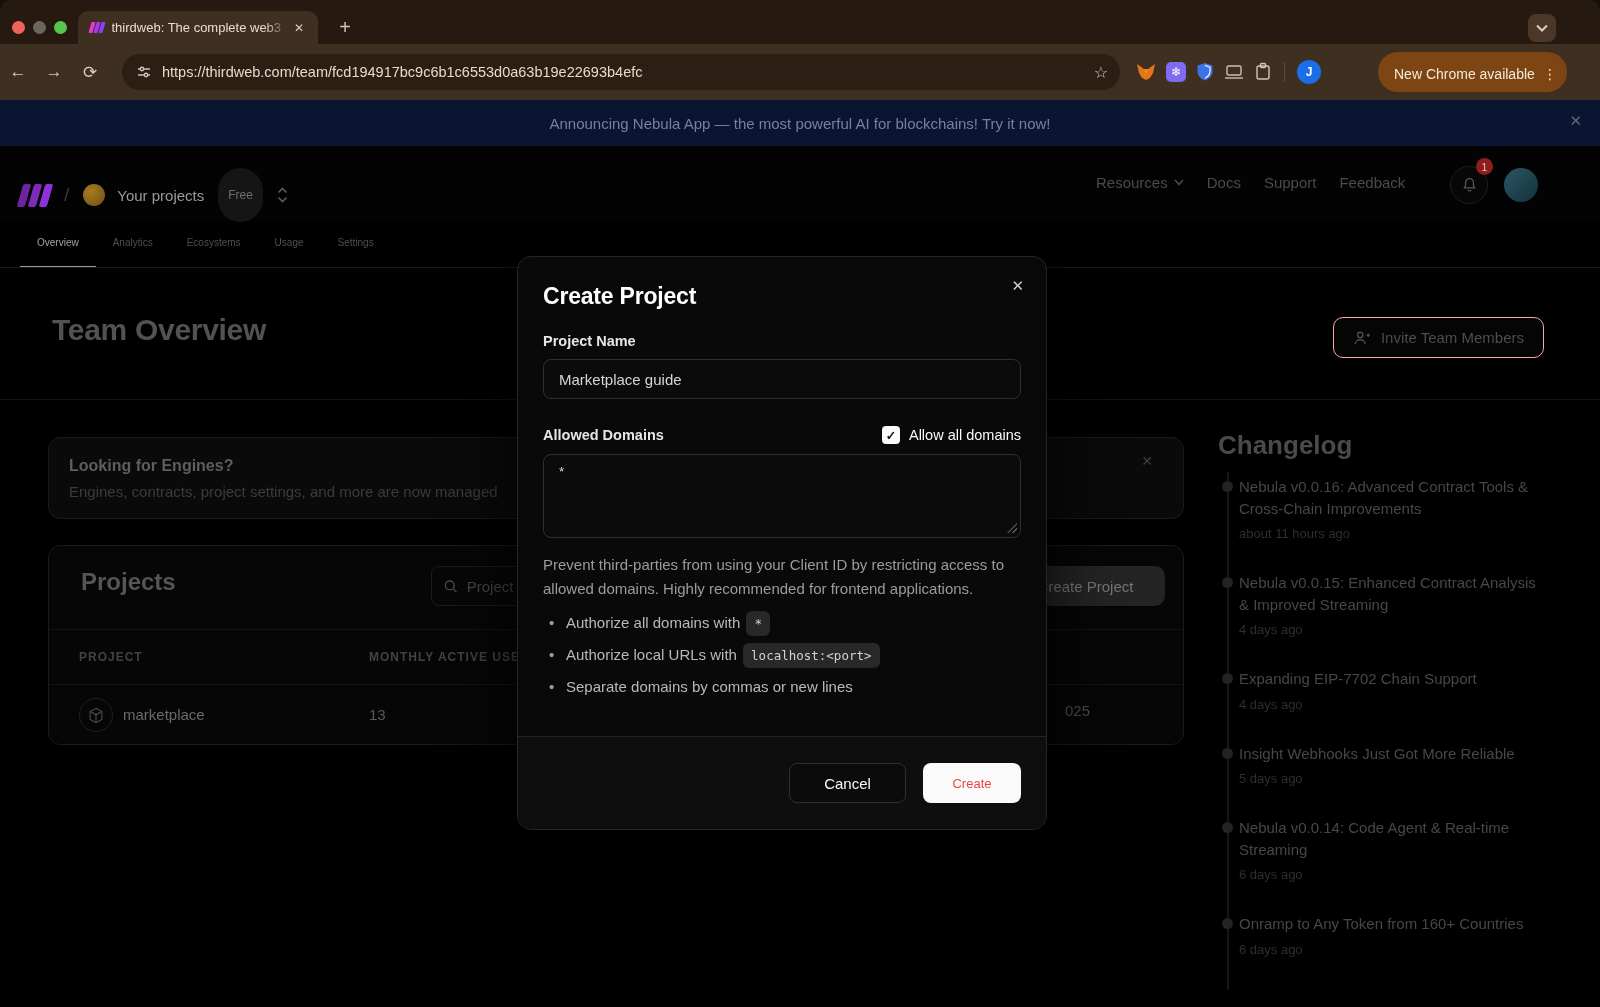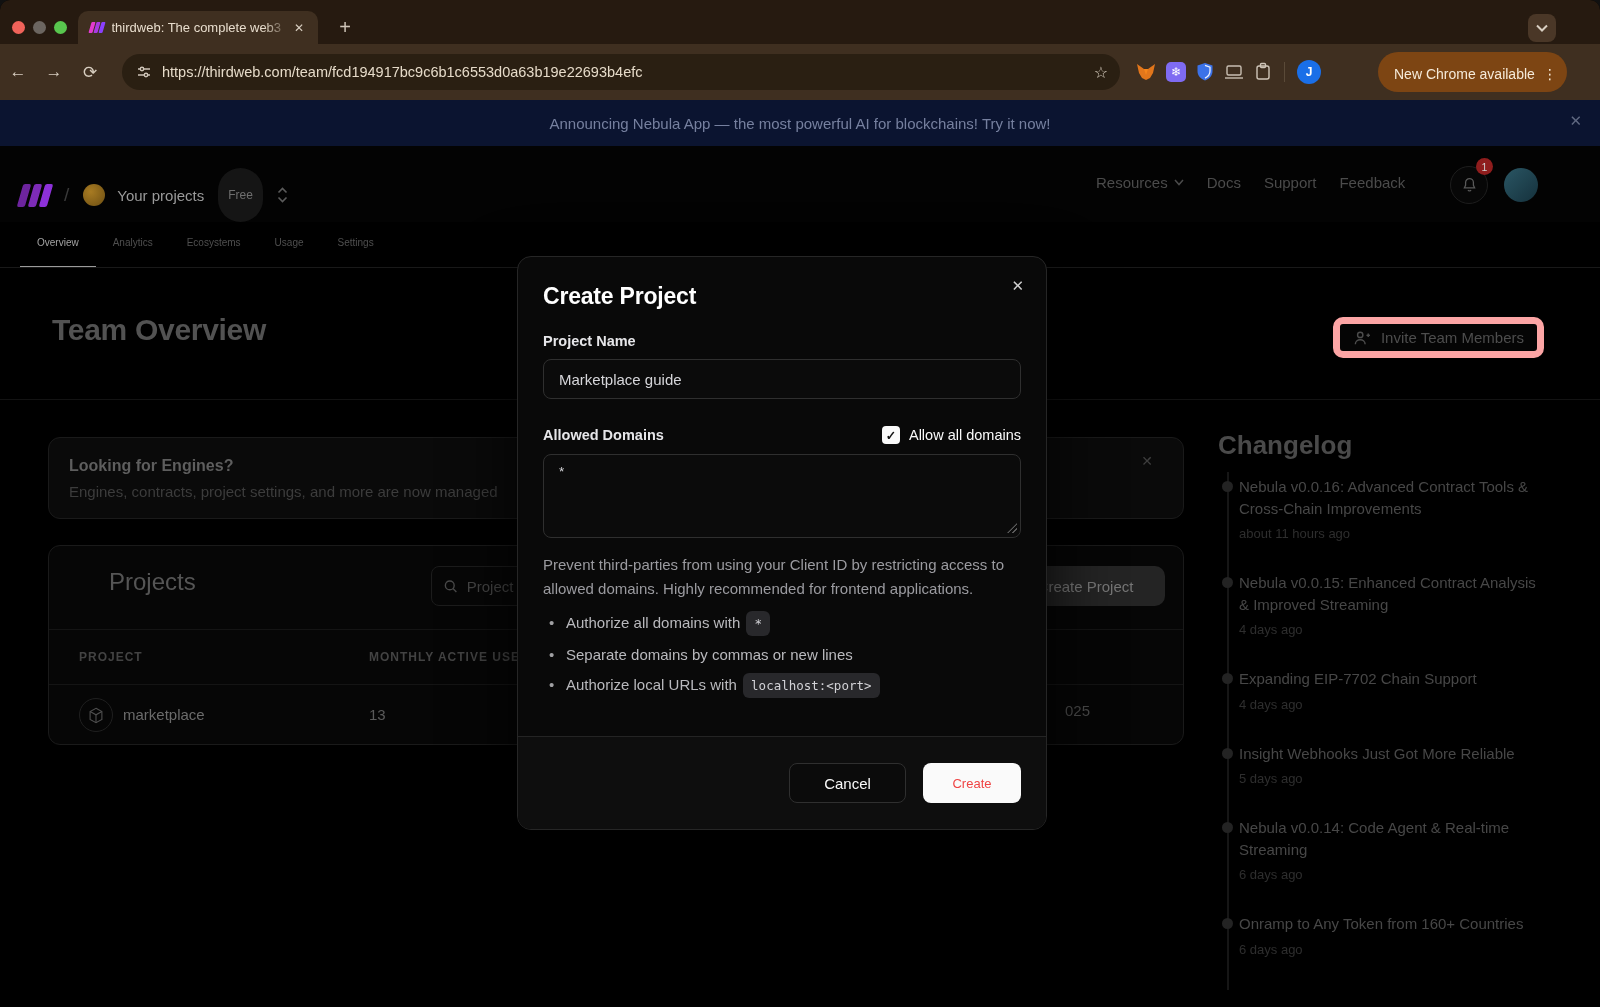--- a/index.html
+++ b/index.html
@@ -67,35 +67,35 @@
 
   
   .page-tabs { position:absolute; left:20px; top:222px; height:46px; display:flex; }
   .ptab { padding:0 17px; color:#4f4f4f; font-size:10px; line-height:42px; position:relative; }
   .ptab.active { color:#a3a3a3; }
   .ptab.active::after { content:""; position:absolute; left:0; right:0; bottom:0; height:2px; background:#9a9a9a; }
   .tabs-border { position:absolute; left:0; top:267px; width:1600px; height:1px; background:#191919; }
 
   
   .team-title { position:absolute; left:52px; top:313px; color:#525252; font-size:30px; font-weight:bold; letter-spacing:-0.3px; }
-  .invite-btn { position:absolute; left:1333px; top:317px; width:211px; height:41px; border:7px solid #fca5a5; border-radius:10px;
+  .invite-btn { position:absolute; left:1333px; top:317px; width:211px; height:41px; border:1px solid #fca5a5; border-radius:10px;
                 display:flex; align-items:center; justify-content:center; gap:10px; color:#4d4d4d; font-size:15px; background:#050505; }
   .head-border { position:absolute; left:0; top:399px; width:1600px; height:1px; background:#131313; }
 
   
   .engines { position:absolute; left:48px; top:437px; width:1136px; height:82px; background:#0a0a0a;
              border:1px solid #1a1a1a; border-radius:12px; padding:19px 20px 0 20px; }
   .engines h3 { color:#5e5e5e; font-size:16px; font-weight:bold; }
   .engines p { color:#3c3c3c; font-size:15px; margin-top:8px; white-space:nowrap; overflow:hidden; }
   .engines-close { position:absolute; right:30px; top:15px; color:#3e3e3e; font-size:14px; }
 
   
   .projects { position:absolute; left:48px; top:545px; width:1136px; height:200px; background:#060606;
               border:1px solid #1a1a1a; border-radius:12px; }
-  .projects h2 { position:absolute; left:32px; top:22px; color:#555; font-size:24px; font-weight:normal;margin-left:28px; }
+  .projects h2 { position:absolute; left:32px; top:22px; color:#555; font-size:24px; font-weight:bold; }
   .proj-search { position:absolute; left:382px; top:20px; width:300px; height:40px; border:1px solid #1c1c1c; border-radius:8px;
                  display:flex; align-items:center; padding:0 12px; gap:9px; background:#070707; }
   .proj-search input { background:transparent; border:none; outline:none; color:#565656; font-size:15px; width:100%; }
   .proj-search input::placeholder { color:#454545; }
   .create-bg-btn { position:absolute; left:957px; top:20px; width:159px; height:40px; background:#242424; border-radius:10px;
                    color:#767676; font-size:15px; display:flex; align-items:center; justify-content:center; border:none; }
   .ptable-head { position:absolute; left:0; top:83px; width:100%; height:56px; border-top:1px solid #141414; border-bottom:1px solid #141414; }
   .th { position:absolute; top:20px; color:#434343; font-size:12px; letter-spacing:1px; font-weight:bold; white-space:nowrap; }
   .th-project { left:30px; } .th-mau { left:320px; }
   .prow { position:absolute; left:0; top:139px; width:100%; height:60px; }
@@ -362,25 +362,25 @@
       </div>
       <div class="ta-wrap">
         <textarea class="m-textarea" style="">*</textarea>
       </div>
       <p class="m-help">Prevent third-parties from using your Client ID by restricting access to allowed domains. Highly recommended for frontend applications.</p>
       <ul class="m-bullets">
         <li>
           <span>Authorize all domains with</span>
           <span class="chip">*</span>
         </li>
-        <li>Separate domains by commas or new lines</li>
         <li>
           <span>Authorize local URLs with</span>
           <span class="chip">localhost:&lt;port&gt;</span>
         </li>
+        <li>Separate domains by commas or new lines</li>
       </ul>
     </div>
     <div class="m-footer">
       <button class="btn-cancel">Cancel</button>
       <button class="btn-create">Create</button>
     </div>
   </div>
 
 </div>
 

